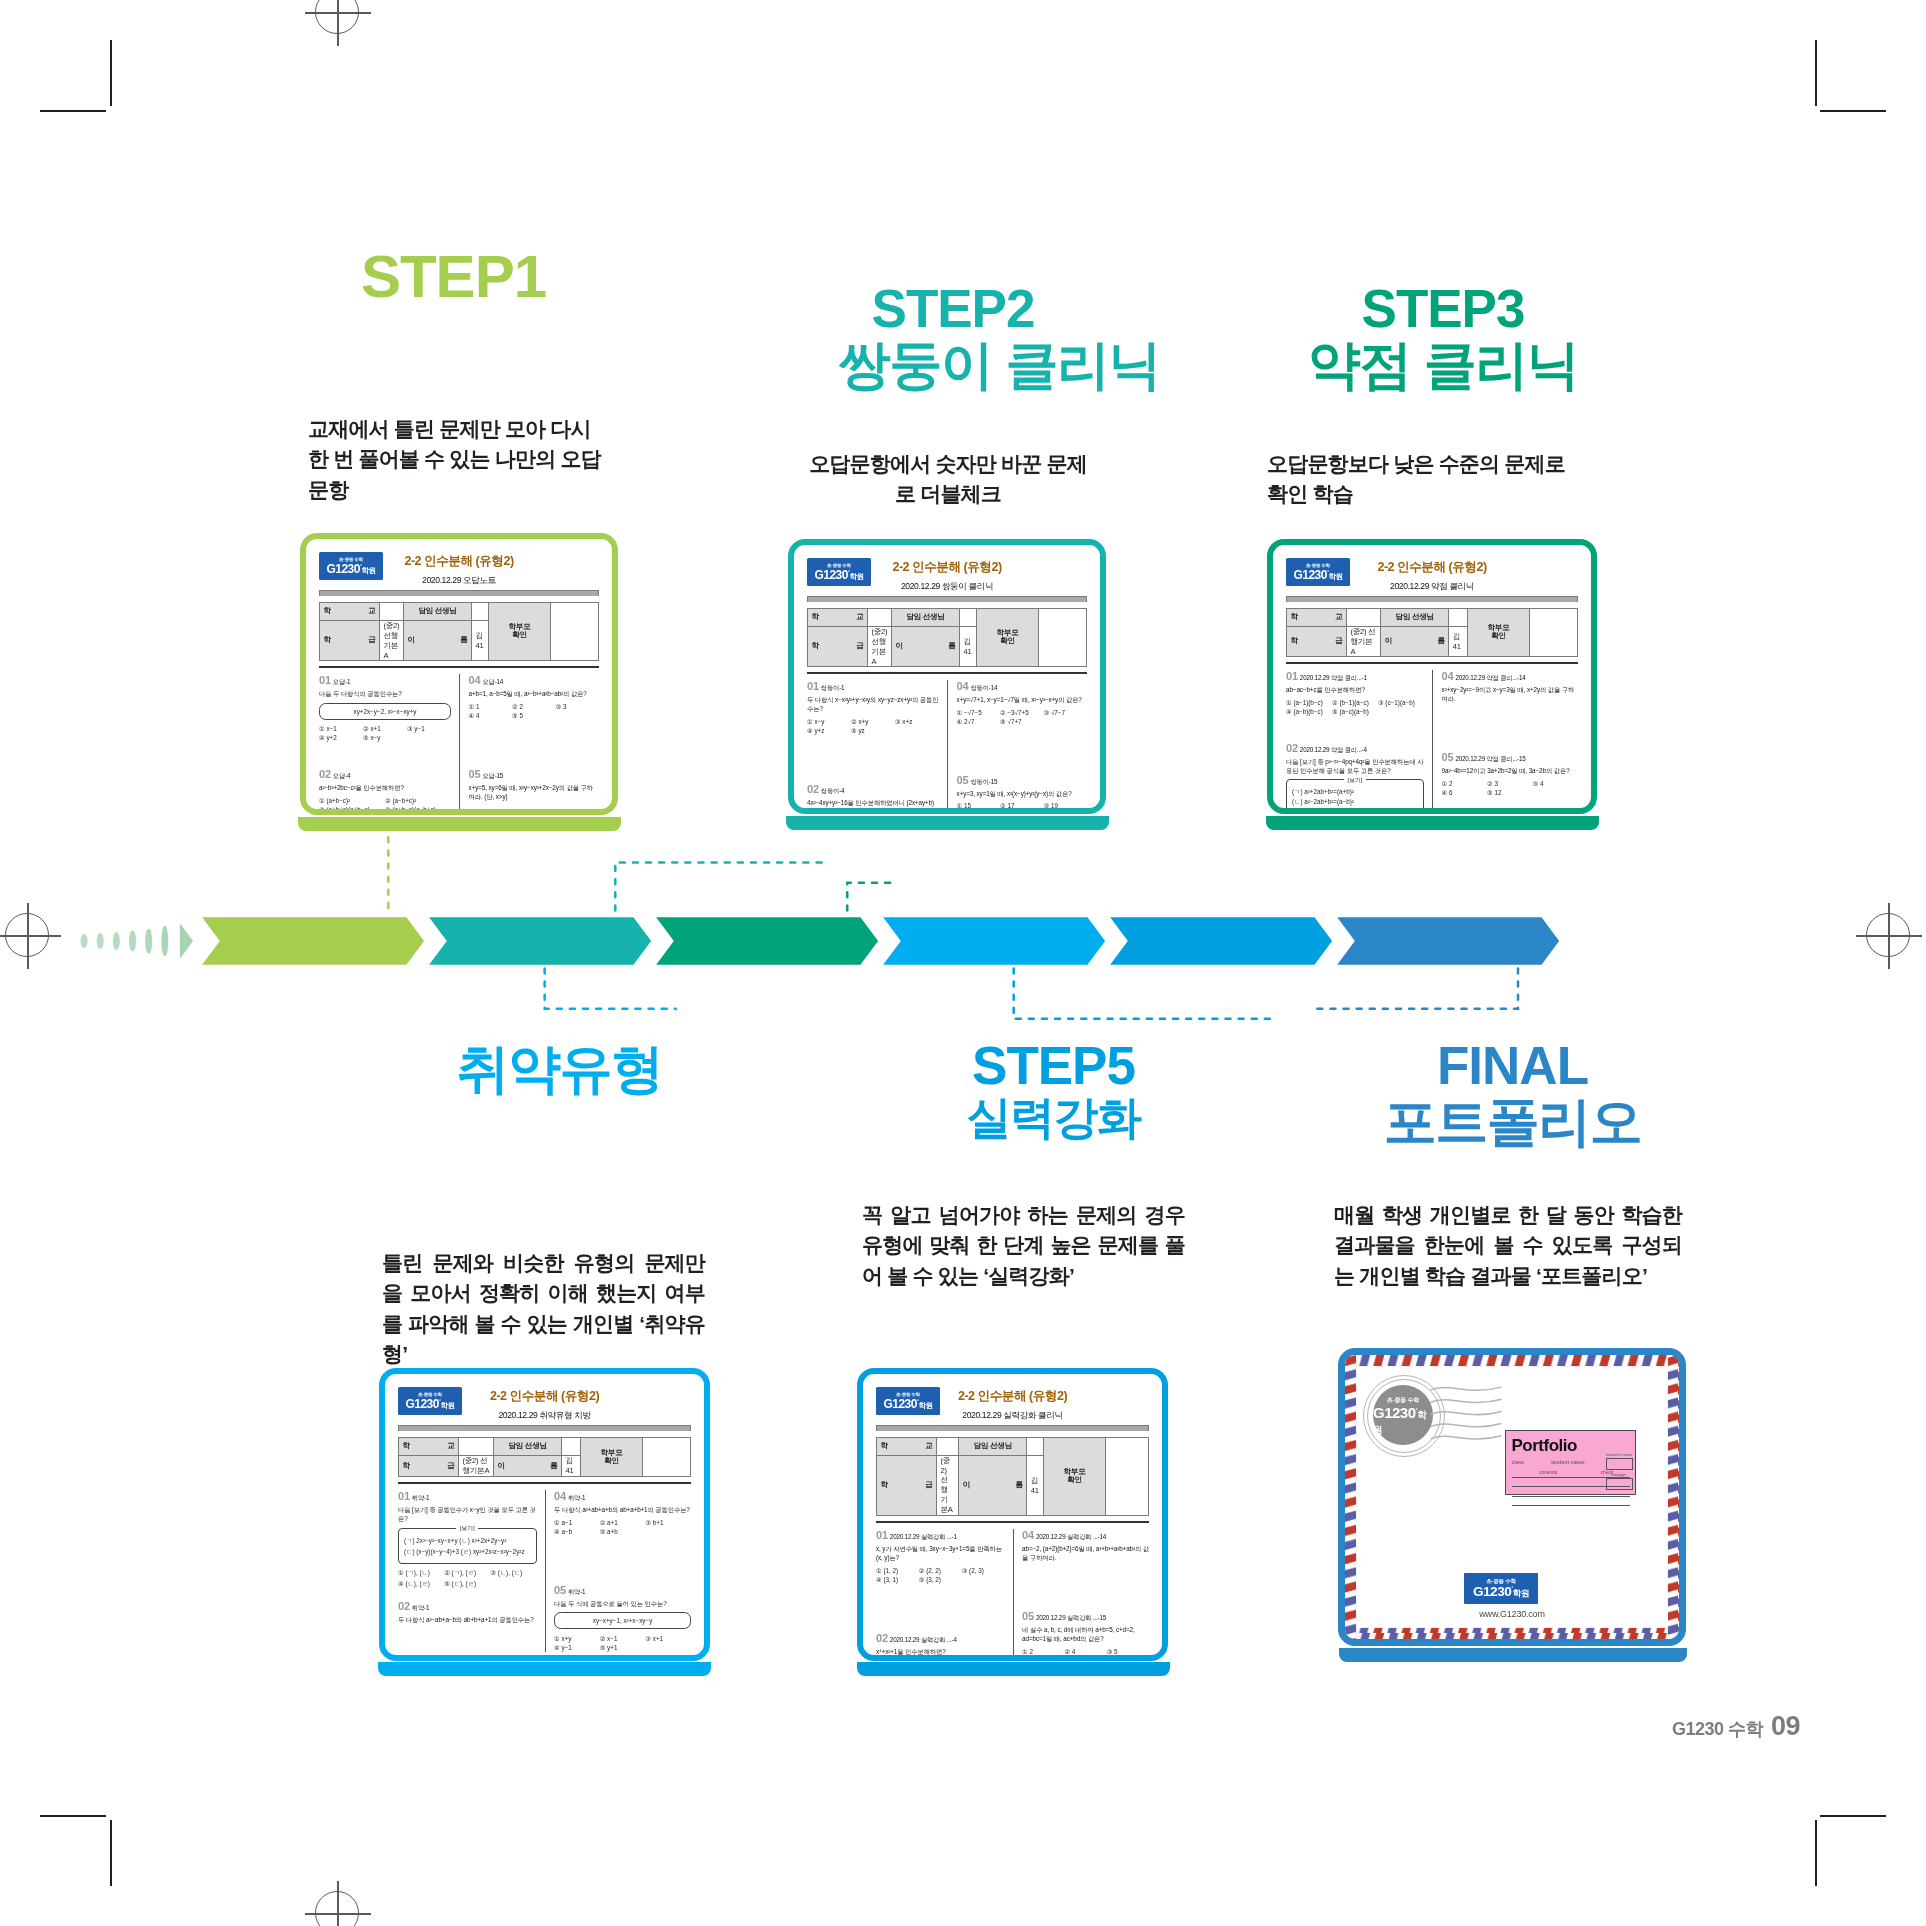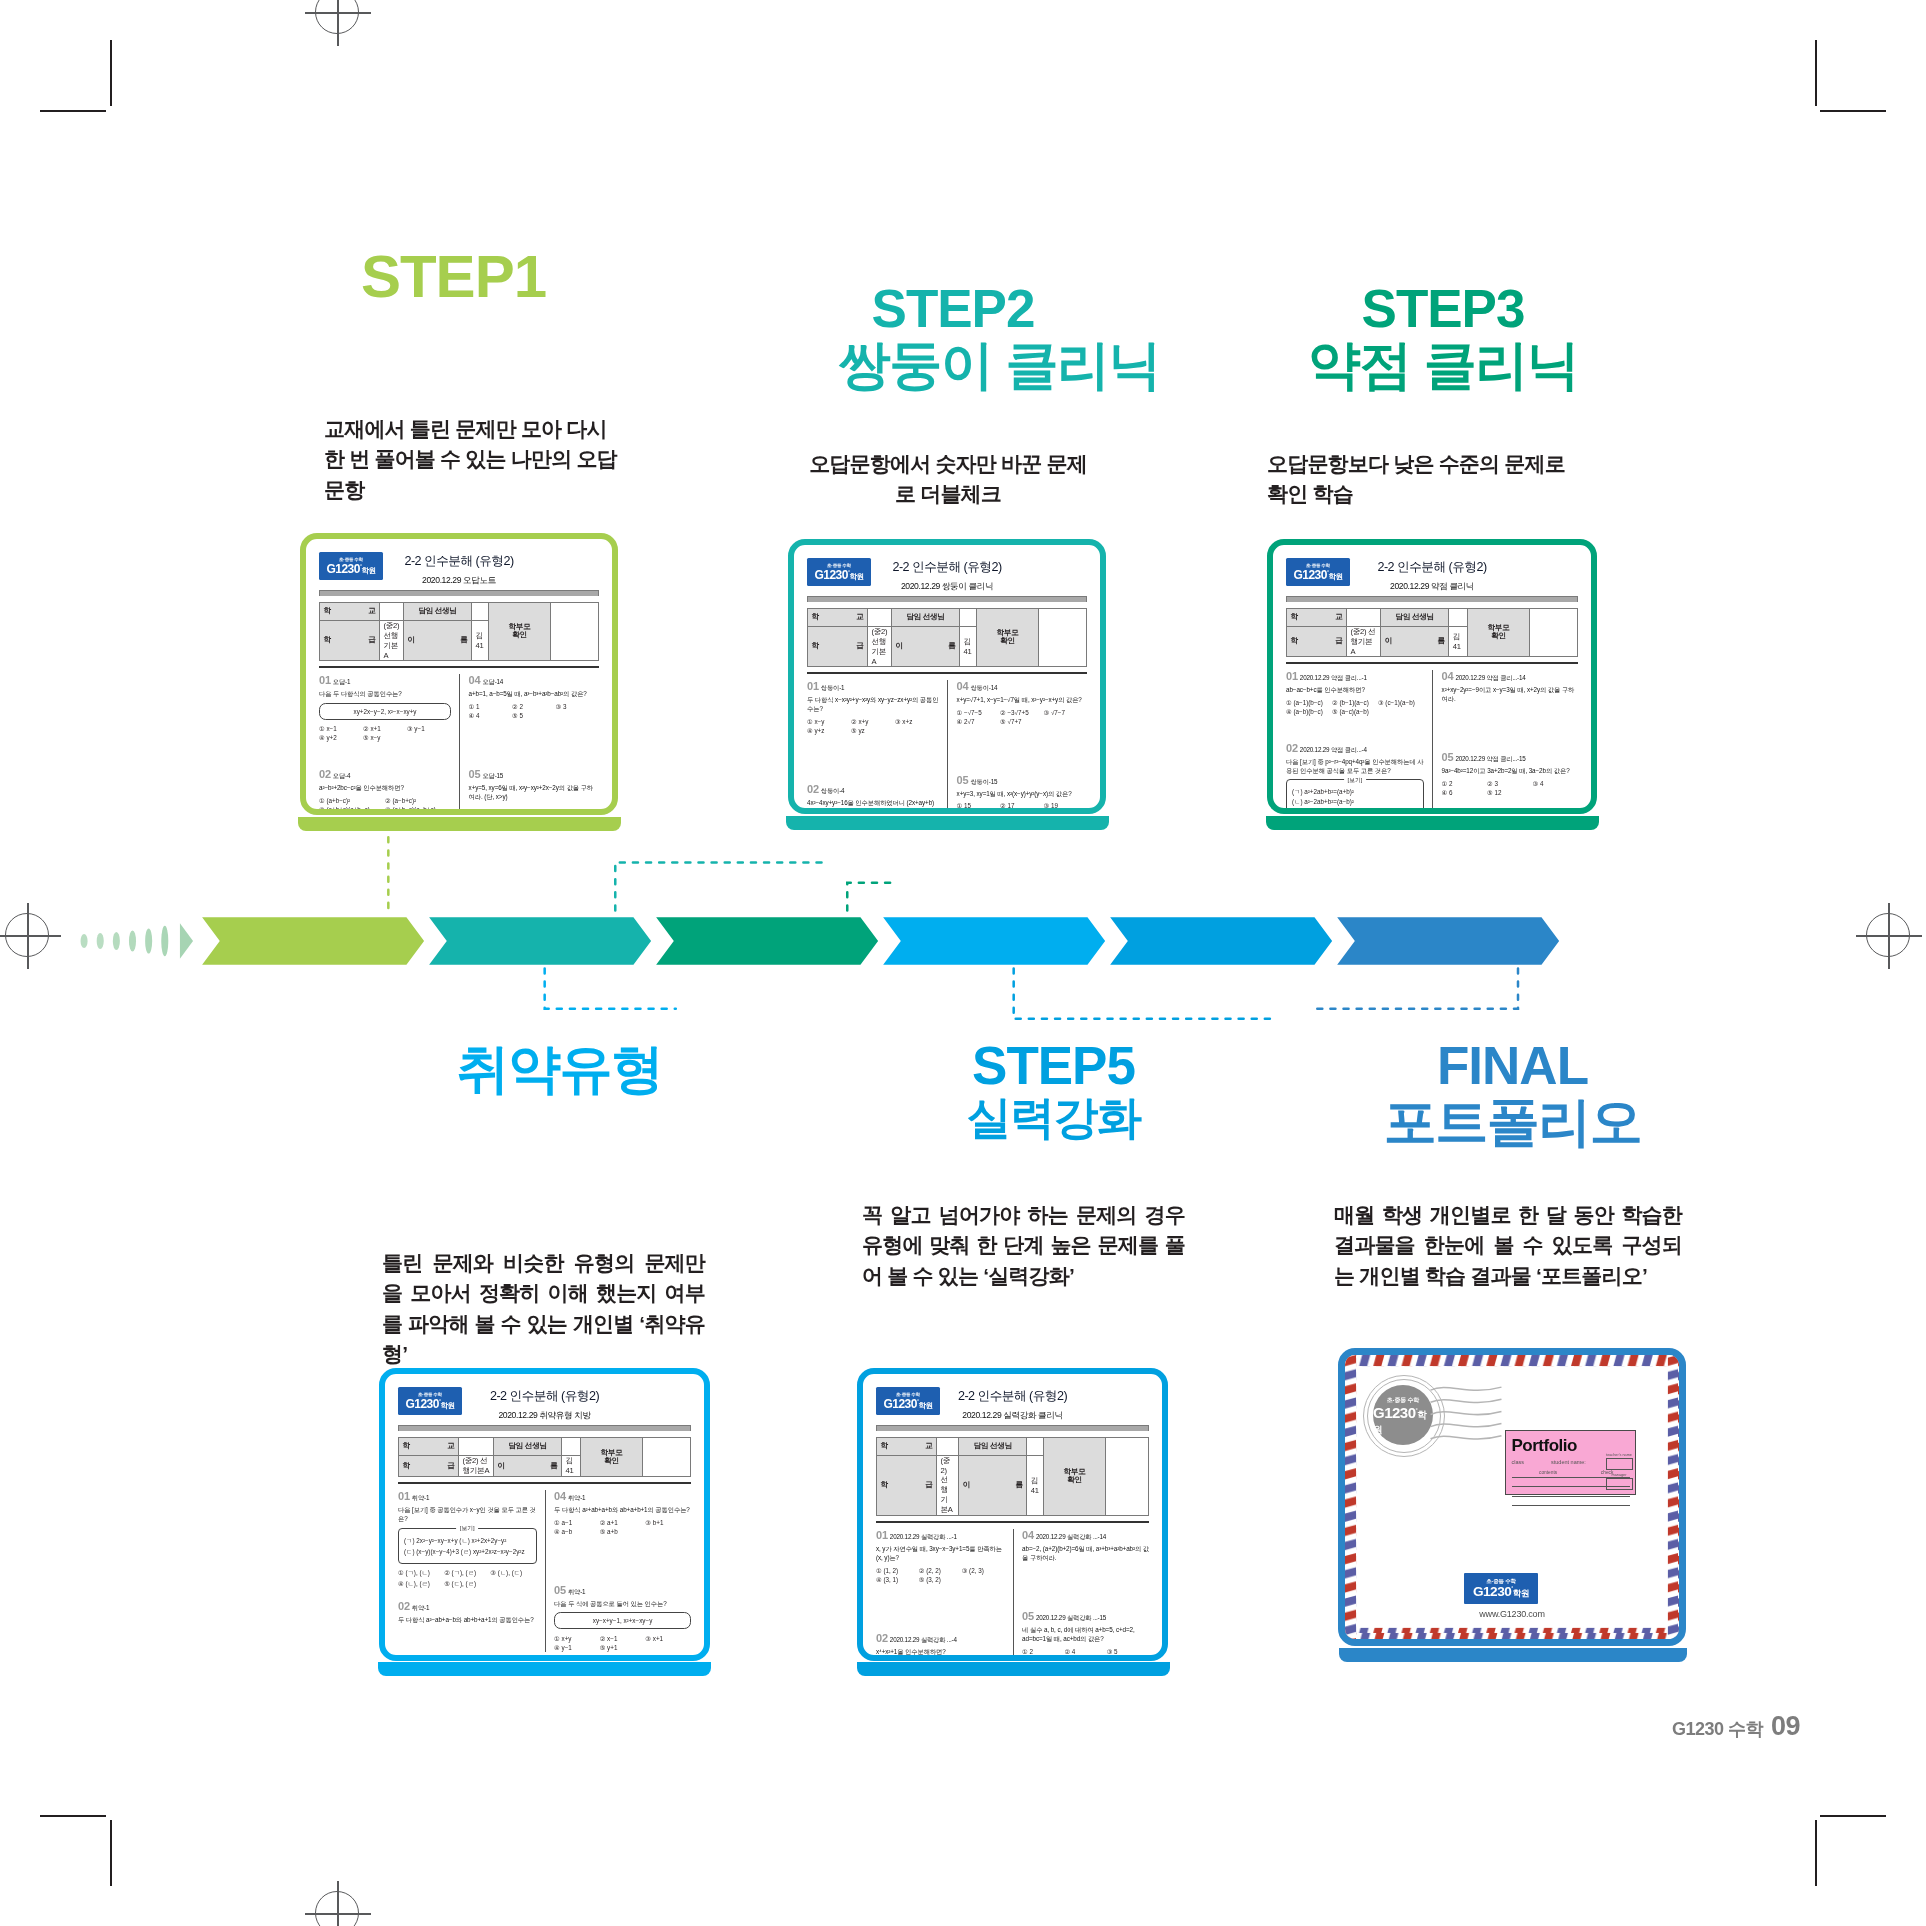--- a/index.html
+++ b/index.html
@@ -28,21 +28,21 @@
 
   .ws{position:absolute;left:0;top:0;right:0;bottom:0;padding:13px 13px 0 13px;box-sizing:border-box;}
   .ws-top{display:flex;align-items:flex-start;position:relative;height:38px;}
   .logo{width:64px;height:28px;background:#1e5fb0;border-radius:1.5px;position:relative;
         display:flex;flex-direction:column;align-items:center;justify-content:center;flex:0 0 auto;}
   .logo .l1{color:#ffffff;font-size:4.5px;letter-spacing:-0.2px;line-height:1;margin-bottom:0.5px;font-weight:bold;}
   .logo .l2{color:#ffffff;font-size:12px;font-weight:bold;line-height:1;letter-spacing:-0.5px;}
   .logo .l2 sup{font-size:5px;vertical-align:super;}
   .logo .l2 .ko{font-size:7.6px;}
   .ws-titlewrap{position:absolute;left:0;right:0;top:1px;text-align:center;}
-  .ws-title{font-size:12.6px;font-weight:normal;letter-spacing:-0.5px;color:#0f172a;}
+  .ws-title{font-size:12.6px;font-weight:bold;letter-spacing:-0.5px;color:#a16207;}
   .ws-sub{font-size:8.6px;margin-top:4.5px;letter-spacing:-0.4px;color:#111;}
 
   table.ws-tbl{border-collapse:collapse;width:100%;margin-top:6px;font-size:7.6px;}
   table.ws-tbl td{border:0.5px solid #7a7a7a;height:17px;padding:0 3.5px;letter-spacing:-0.3px;}
   td.lbl{background:#dcdcdc;text-align:justify;text-align-last:justify;width:52px;font-weight:600;}
   td.lbl2{background:#dcdcdc;text-align:center;width:54px;font-weight:600;line-height:1.05;}
   .tbl-cap{height:4.5px;background:#a8a8a8;border:0.5px solid #7a7a7a;border-bottom:none;}
   .ws-rule{height:1.5px;background:#333;margin-top:5.5px;}
 
   .cols{display:flex;margin-top:6.6px;}
@@ -151,21 +151,21 @@
     <path d="M1680,205 L1680,150 L1780,150" stroke="#00a37a"></path>
     <path d="M1080,320 L1080,400 L1340,400" stroke="#00aeef"></path>
     <path d="M2010,320 L2010,420 L2530,420" stroke="#00a0e0"></path>
     <path d="M3010,320 L3010,400 L2600,400" stroke="#2b86c8"></path>
   </g>
 </svg>
 
 <div class="step-head" style="left:272px;top:247px;width:363px;color:#a6ce4e;">
   <span class="en" style="font-size:60px;">STEP1</span>
 </div>
-<div class="step-desc" style="left:324px;top:414px;width:303px;">교재에서 틀린 문제만 모아 다시 한 번 풀어볼 수 있는 나만의 오답문항</div>
+<div class="step-desc" style="left:308px;top:414px;width:303px;">교재에서 틀린 문제만 모아 다시 한 번 풀어볼 수 있는 나만의 오답문항</div>
 
 <div class="card-shadow" style="left:298px;top:817px;width:323px;height:14px;background:#a6ce4e;"></div>
 <div class="card" style="left:300px;top:533px;width:318px;height:282px;border-width:6.6px;border-color:#a6ce4e;">
   <div class="ws">
     <div class="ws-top">
       <div class="logo">
         <div class="l1">초·중등 수학</div>
         <div class="l2"><span>G1230</span><sup>°</sup><span class="ko">학원</span></div>
       </div>
       <div class="ws-titlewrap">

